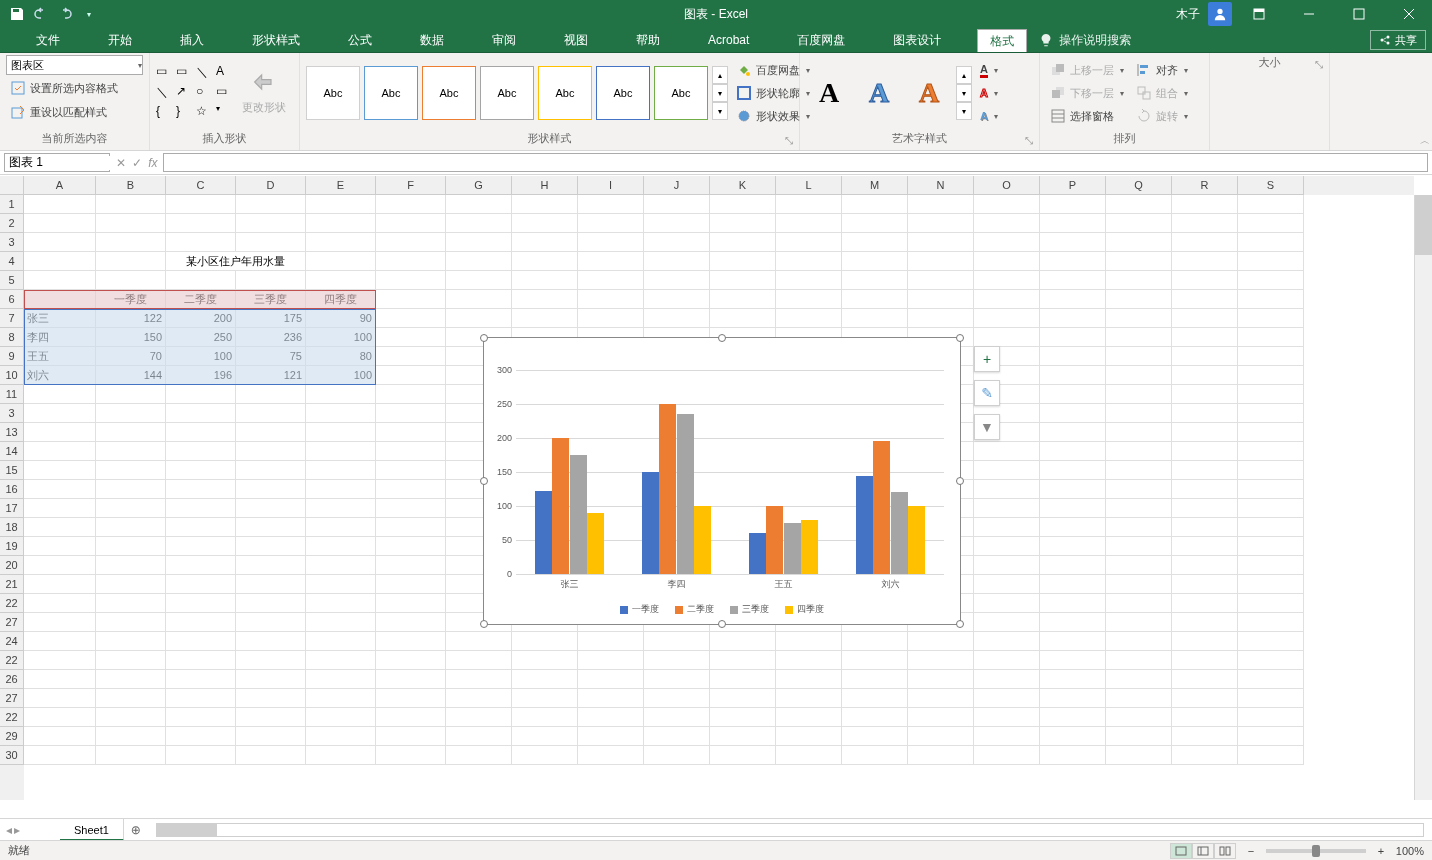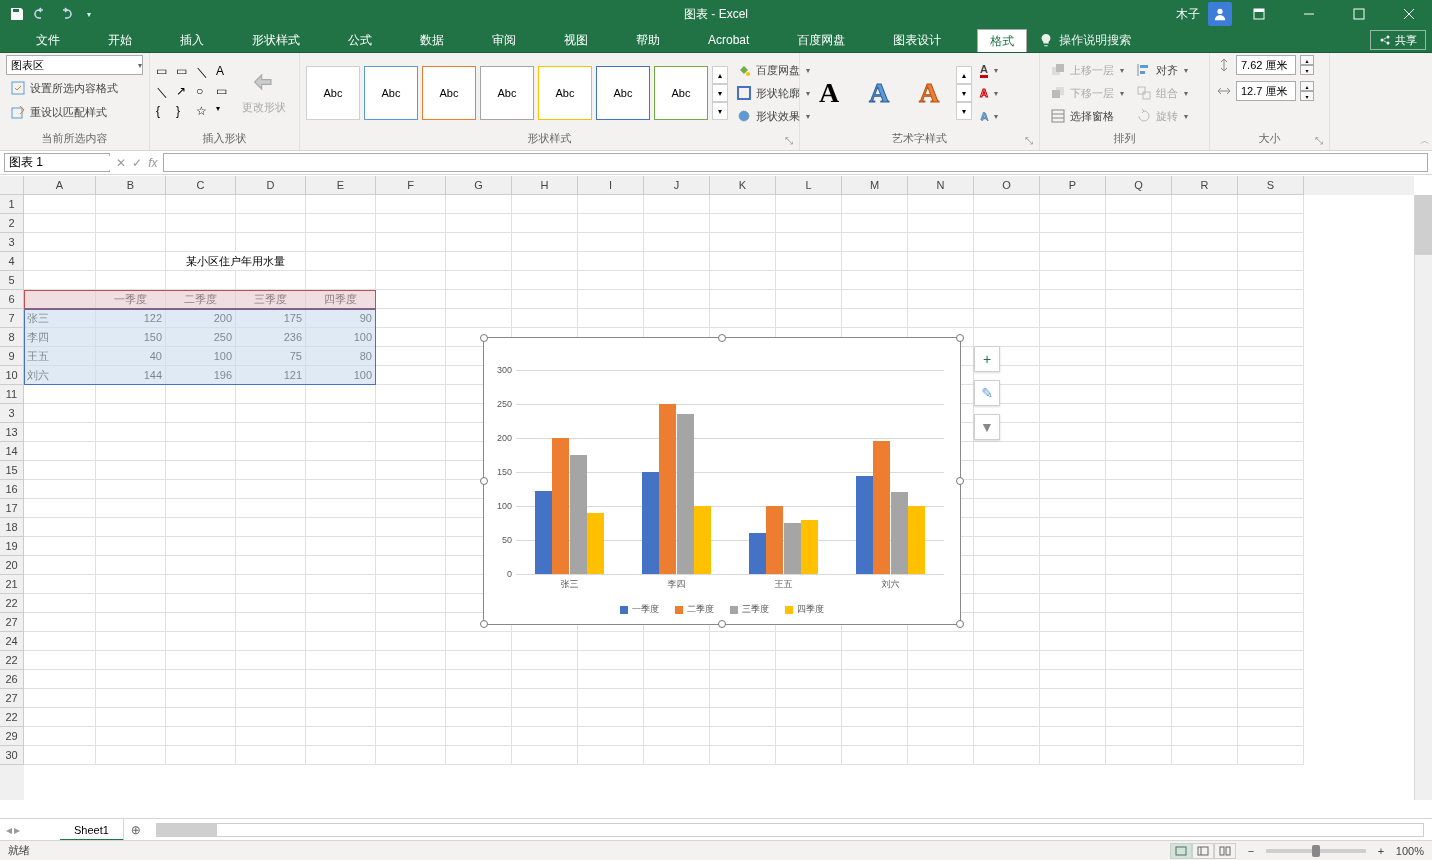--- a/index.html
+++ b/index.html
@@ -378,42 +378,20 @@
             </svg>
             <span>旋转</span>
             <span class="dropdown-arrow">▾</span>
           </div>
       </div>
     </div>
     <div class="ribbon-group-label">排列</div>
   </div>
 
   <div class="ribbon-group" style="width:120px;">
-    <div class="ribbon-group-body" style="flex-direction:column;gap:6px;align-items:flex-start;">
-      <div class="size-row">
-        <svg class="icon-sm" viewBox="0 0 16 16">
-            <path d="M8 2v12M5 5l3-3 3 3M5 11l3 3 3-3" stroke="#888" fill="none"></path>
-          </svg>
-        <input class="size-input" value="7.62 厘米" style="">
-        <div class="spinner">
-            <div>▴</div>
-            <div>▾</div>
-          </div>
-      </div>
-      <div class="size-row">
-        <svg class="icon-sm" viewBox="0 0 16 16">
-            <path d="M2 8h12M5 5L2 8l3 3M11 5l3 3-3 3" stroke="#888" fill="none"></path>
-          </svg>
-        <input class="size-input" value="12.7 厘米" style="">
-        <div class="spinner">
-            <div>▴</div>
-            <div>▾</div>
-          </div>
-      </div>
-    </div>
     <div class="ribbon-group-label"><span>大小</span><span class="launcher">⤡</span></div>
   </div>
   <div style="position:absolute;right:2px;bottom:2px;font-size:10px;color:#888;cursor:pointer;">︿</div>
 </div>
 
 <div class="formula-row">
   <div class="name-box">
     <input value="图表 1" style="">
     <div class="name-box-arrow">▾</div>
   </div>
@@ -627,21 +605,21 @@
       <div class="cell" style="left: 686px; top: 133px; width: 66px;"></div>
       <div class="cell" style="left: 752px; top: 133px; width: 66px;"></div>
       <div class="cell" style="left: 818px; top: 133px; width: 66px;"></div>
       <div class="cell" style="left: 884px; top: 133px; width: 66px;"></div>
       <div class="cell" style="left: 950px; top: 133px; width: 66px;"></div>
       <div class="cell" style="left: 1016px; top: 133px; width: 66px;"></div>
       <div class="cell" style="left: 1082px; top: 133px; width: 66px;"></div>
       <div class="cell" style="left: 1148px; top: 133px; width: 66px;"></div>
       <div class="cell" style="left: 1214px; top: 133px; width: 66px;"></div>
       <div class="cell" style="left: 0px; top: 152px; width: 72px;">王五</div>
-      <div class="cell num" style="left: 72px; top: 152px; width: 70px;">40</div>
+      <div class="cell num" style="left: 72px; top: 152px; width: 70px;">70</div>
       <div class="cell num" style="left: 142px; top: 152px; width: 70px;">100</div>
       <div class="cell num" style="left: 212px; top: 152px; width: 70px;">75</div>
       <div class="cell num" style="left: 282px; top: 152px; width: 70px;">80</div>
       <div class="cell" style="left: 352px; top: 152px; width: 70px;"></div>
       <div class="cell" style="left: 422px; top: 152px; width: 66px;"></div>
       <div class="cell" style="left: 488px; top: 152px; width: 66px;"></div>
       <div class="cell" style="left: 554px; top: 152px; width: 66px;"></div>
       <div class="cell" style="left: 620px; top: 152px; width: 66px;"></div>
       <div class="cell" style="left: 686px; top: 152px; width: 66px;"></div>
       <div class="cell" style="left: 752px; top: 152px; width: 66px;"></div>

